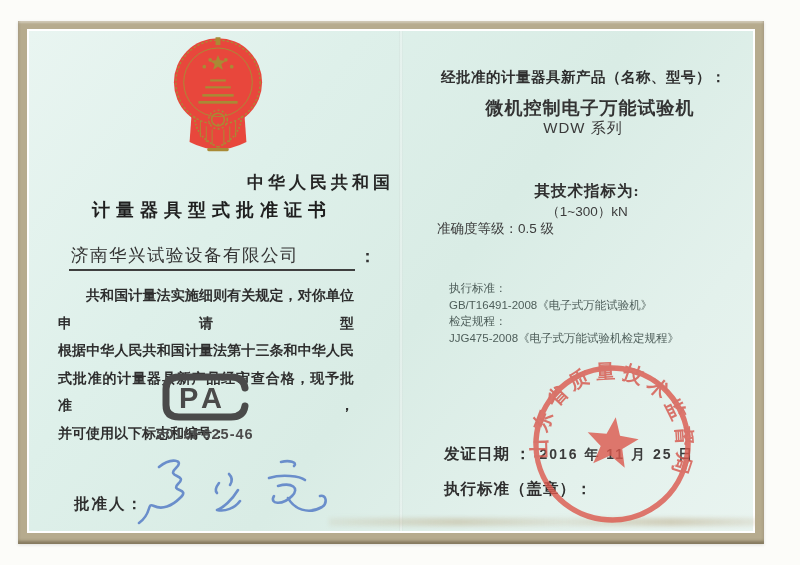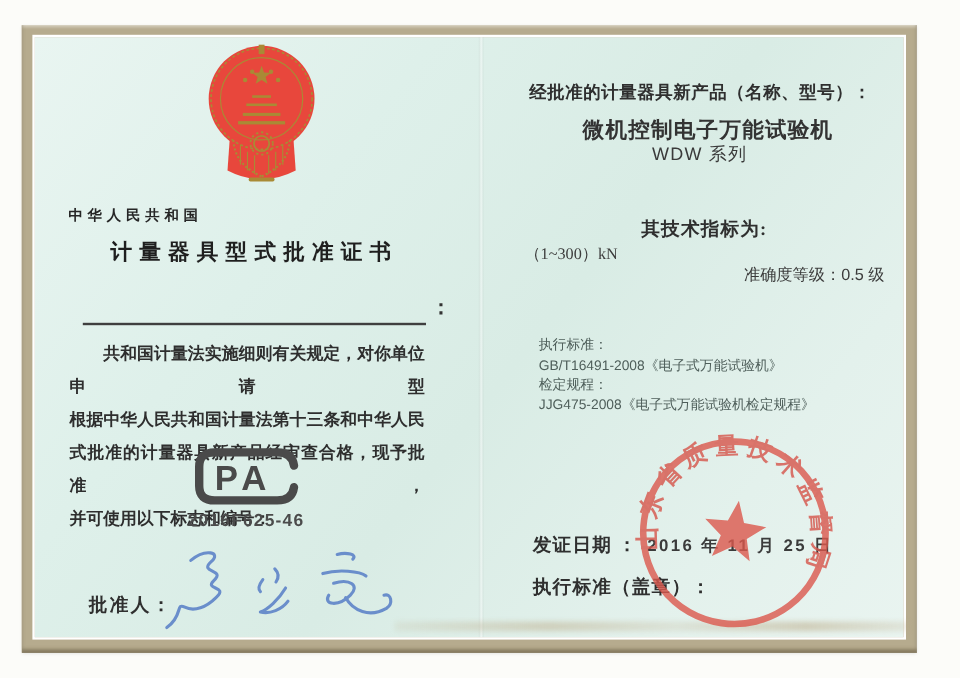--- a/index.html
+++ b/index.html
@@ -5,41 +5,41 @@
   html,body{margin:0;padding:0;}
   body{width:800px;height:565px;font-family:"Liberation Serif",serif;}
   .scan{position:relative;width:800px;height:565px;background:#fcfcf9;overflow:hidden;}
   .frame{position:absolute;left:18px;top:21px;width:746px;height:523px;background:#b6ab8e;
          box-sizing:border-box;padding:8px 9px 11px 9px;
          box-shadow: inset 0 -3px 3px rgba(92,82,56,.55), inset 0 2px 2px rgba(255,255,255,.35), 0 1px 3px rgba(0,0,0,.12);}
   .paper{position:relative;width:100%;height:100%;box-sizing:border-box;border:2px solid #ffffff;
          background:linear-gradient(128deg,#e9f5f1 0%,#def0ea 30%,#d9ece5 55%,#e3f1ec 80%,#e9f4f0 100%);}
   .abs{position:absolute;}
   .serifB{font-weight:bold;color:#2f2f2f;}
-  .country{left:28px;top:140px;width:352px;text-align:left;font-size:12px;letter-spacing:4px;color:#262626;}
+  .country{left:13px;top:140px;width:352px;text-align:right;font-size:17px;letter-spacing:4px;color:#262626;}
   .title{left:3px;top:167px;width:360px;text-align:center;font-size:18px;letter-spacing:6px;color:#1f1f1f;}
   .company{left:42px;top:212px;font-size:17.5px;letter-spacing:1.5px;color:#333;}
   .company-line{left:40px;top:238px;width:286px;border-top:2px solid #3f3f3f;height:0;}
   .company-colon{left:330px;top:214px;font-size:17px;font-weight:bold;color:#333;}
   .bodytext{left:29px;top:251px;width:296px;font-size:14px;font-weight:bold;line-height:27.5px;color:#2e2e2e;}
   .bodytext .ln{text-align:justify;text-align-last:justify;}
   .bodytext .ln:first-child{text-indent:2em;}
   .bodytext .ln:last-child{text-align:left;text-align-last:left;}
   .cpa{left:130px;top:339px;}
   .cpa-number{left:95px;top:395px;width:162px;text-align:center;font-family:"Liberation Sans",sans-serif;
               font-size:14.5px;font-weight:bold;letter-spacing:1px;color:#4b4b4b;}
   .approver{left:45px;top:463px;font-size:15.5px;letter-spacing:2px;}
   .signature{left:102px;top:420px;}
   .prod-heading{left:412px;top:37px;font-size:14.5px;letter-spacing:.5px;}
   .prod-name{left:408px;top:65px;width:306px;text-align:center;font-size:18px;letter-spacing:1px;color:#333;}
   .prod-model{left:408px;top:88px;width:292px;text-align:center;font-family:"Liberation Sans",sans-serif;
               font-size:15px;color:#3a3a3a;letter-spacing:1px;}
   .spec-heading{left:408px;top:150px;width:300px;text-align:center;font-size:15.5px;letter-spacing:1px;}
-  .spec-range{left:408px;top:172px;width:300px;font-family:Liberation Serif, serif;font-size:13.5px;color:#3c3c3c;}
-  .spec-acc{left:408px;top:189px;width:300px;text-align:right;font-family:"Liberation Sans",sans-serif;font-size:13.5px;color:#3c3c3c;}
+  .spec-range{left:408px;top:172px;width:300px;text-align:center;font-family:Liberation Sans, sans-serif;font-size:13.5px;color:#3c3c3c;}
+  .spec-acc{left:408px;top:189px;width:300px;text-align:left;font-family:"Liberation Sans",sans-serif;font-size:13.5px;color:#3c3c3c;}
   .standards{left:420px;top:249px;font-family:"Liberation Sans",sans-serif;font-size:11.5px;line-height:16.5px;color:#4e5e5a;}
   .issue-date-row{left:415px;top:413px;z-index:2;}
   .issue-date-row .lbl{font-size:15.5px;font-weight:bold;color:#2f2f2f;letter-spacing:1px;}
   .issue-date-row .val{font-family:"Liberation Sans",sans-serif;font-size:14px;font-weight:bold;color:#3b3b3b;
                        letter-spacing:2px;margin-left:8px;}
   .authority{left:415px;top:448px;font-size:15.5px;letter-spacing:1px;z-index:2;}
   .seal{left:498px;top:328px;z-index:3;opacity:.8;transform:rotate(8deg);}
   .crease{left:370px;top:0;width:4px;height:100%;
           background:linear-gradient(90deg,rgba(110,125,118,.10),rgba(255,255,255,.45),rgba(110,125,118,.08));}
   .smudge{left:300px;top:487px;width:428px;height:8px;filter:blur(2px);
@@ -80,20 +80,21 @@
             <line x1="56" y1="95" x2="56" y2="111"></line>
           <line x1="62" y1="92" x2="62" y2="108"></line>
             <line x1="68" y1="86" x2="68" y2="103"></line>
         </g>
         <rect x="39" y="114" width="22" height="3.4" rx="1.5" fill="#a98a35"></rect>
       </svg>
 
       <div class="abs country serifB">中华人民共和国</div>
       <div class="abs title serifB">计量器具型式批准证书</div>
 
+      <div class="abs company">济南华兴试验设备有限公司</div>
       <div class="abs company-line"></div>
       <div class="abs company-colon">：</div>
 
       <div class="abs bodytext">
         <div class="ln">共和国计量法实施细则有关规定，对你单位申请型</div>
         <div class="ln">根据中华人民共和国计量法第十三条和中华人民</div>
         <div class="ln">式批准的计量器具新产品经审查合格，现予批准，</div>
         <div class="ln">并可使用以下标志和编号：</div>
       </div>
 

